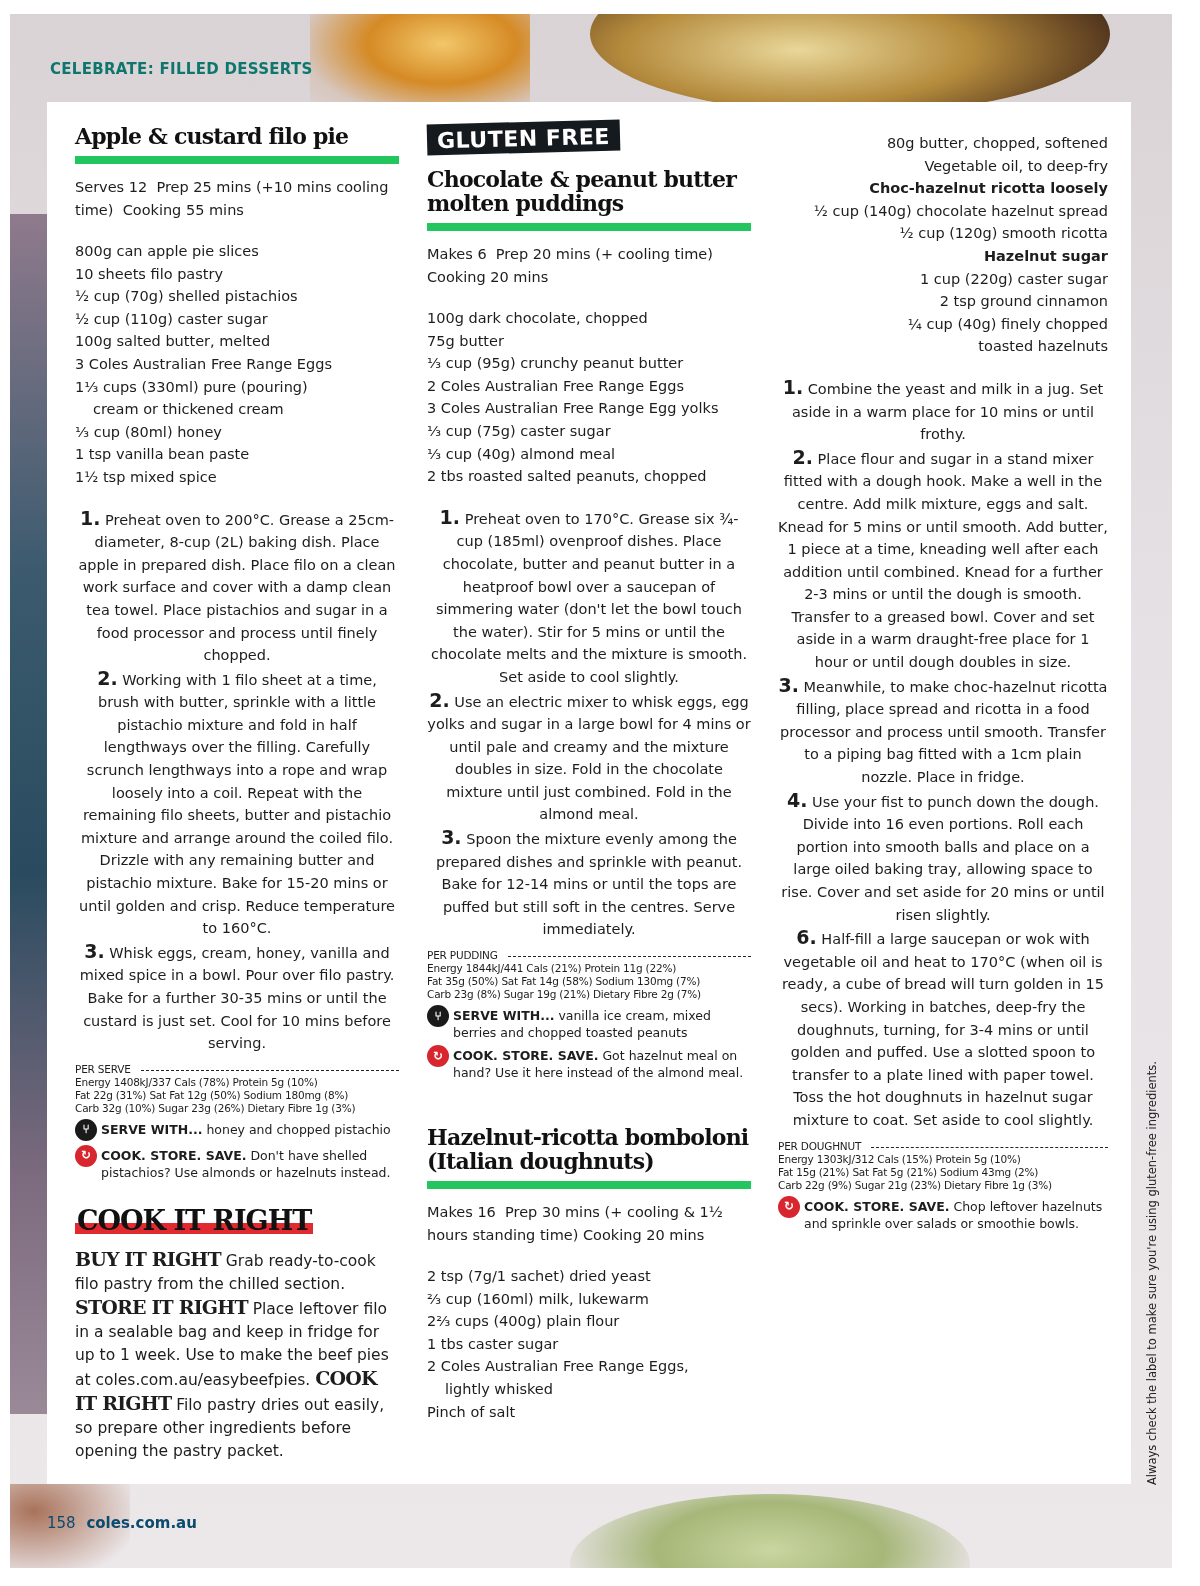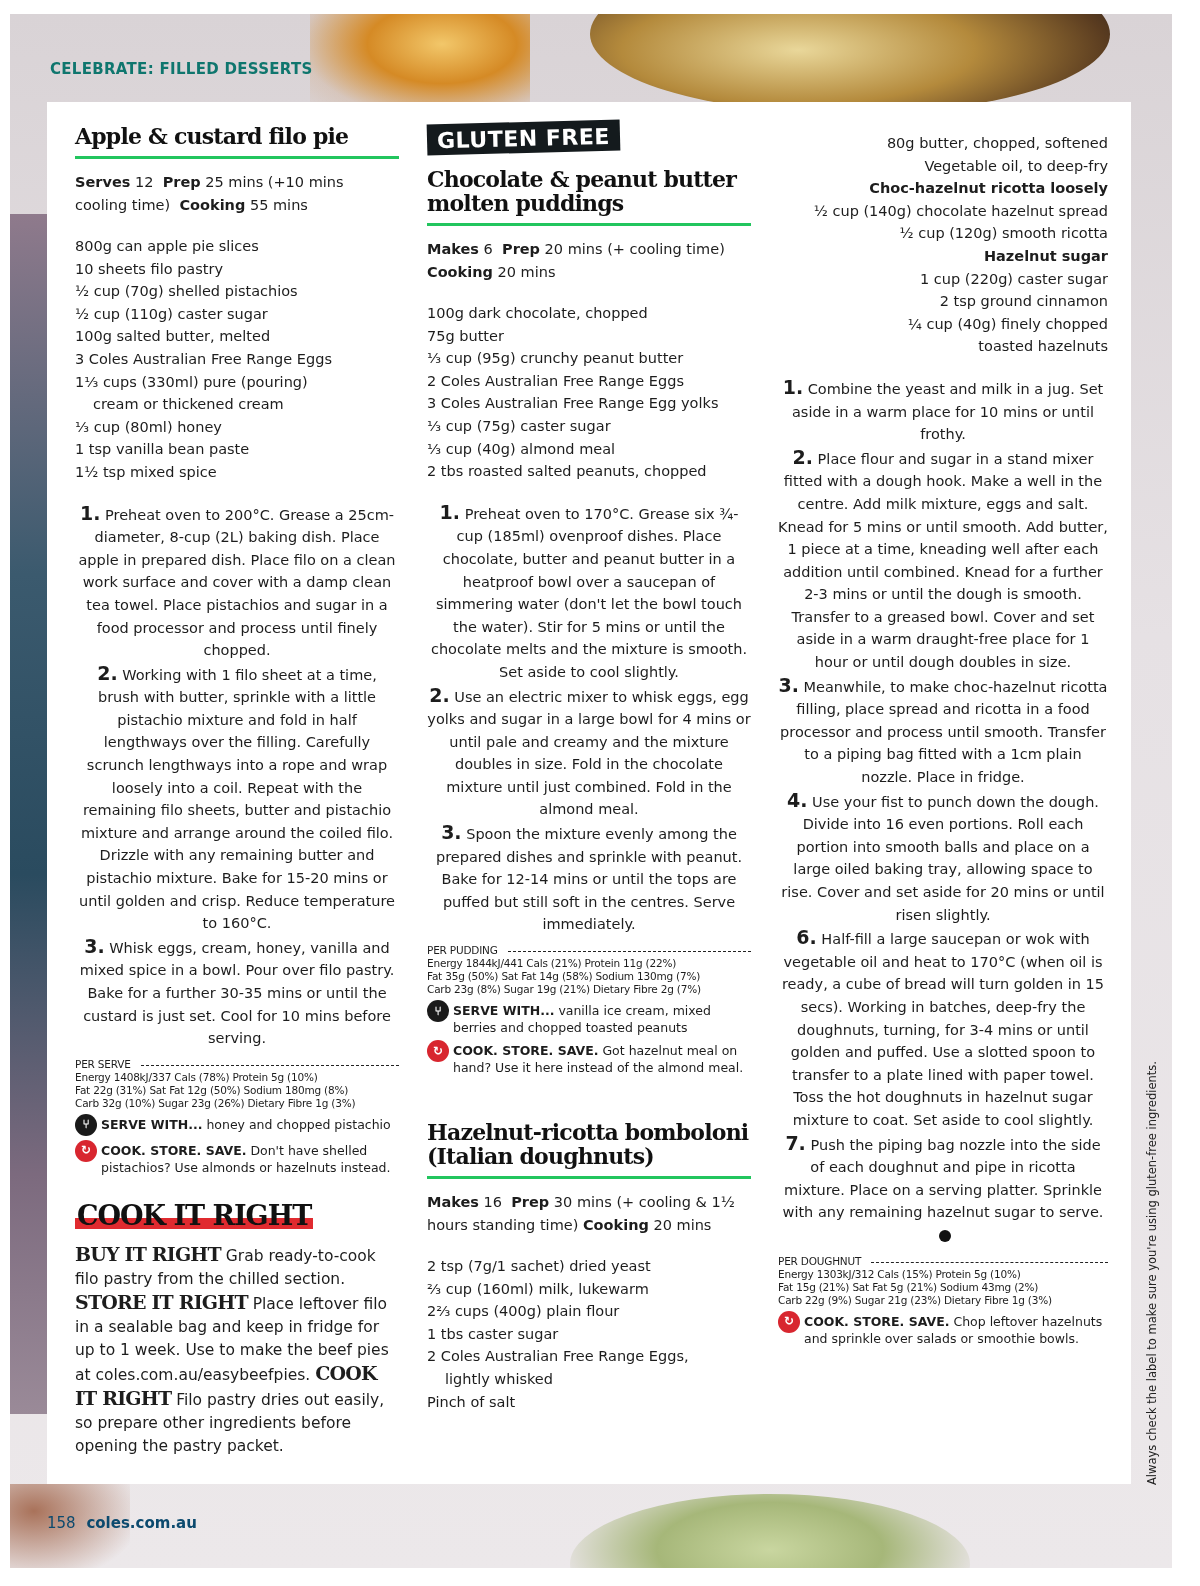--- a/index.html
+++ b/index.html
@@ -47,24 +47,24 @@
     background: #fff;
   }
   .col { position: absolute; top: 0; }
   .col1 { left: 28px; width: 324px; }
   .col2 { left: 380px; width: 324px; }
   .col3 { left: 731px; width: 330px; }
 
   .title {
     font-family: "DejaVu Serif", "Liberation Serif", serif; font-weight: bold;
     font-size: 22px; line-height: 24px; letter-spacing: -0.8px; color: #111;
-    padding-bottom: 8px; border-bottom: 3px solid #22c55e; margin: 0;
+    padding-bottom: 8px; border-bottom: 8px solid #22c55e; margin: 0;
   }
   .meta { font-size: 14.5px; line-height: 23px; margin-top: 12px; }
-  .meta b { font-weight: bold; margin-top: 38px; }
+  .meta b { font-weight: normal; margin-top: 38px; }
   .ing { font-size: 14.5px; line-height: 22.6px; margin-top: 18px; }
   .ing div { white-space: nowrap; }
   .ing .indent { padding-left: 18px; }
   .ing .sub { font-weight: bold; }
   .method { font-size: 14.5px; line-height: 22.6px; margin-top: 18px; }
   .method .num { font-weight: bold; font-size: 19px; }
   .method p { margin: 0; text-align: center; }
 
   .nutri { margin-top: 8px; font-size: 10.5px; line-height: 13px; letter-spacing: -0.2px; }
   .nutri .head { display: flex; align-items: center; gap: 10px; }
@@ -256,21 +256,20 @@
       <div>2 tsp ground cinnamon</div>
       <div>¼ cup (40g) finely chopped</div>
       <div class="indent">toasted hazelnuts</div>
     </div>
     <div class="method">
       <p><span class="num">1.</span> <span>Combine the yeast and milk in a jug. Set aside in a warm place for 10 mins or until frothy.</span></p>
       <p><span class="num">2.</span> <span>Place flour and sugar in a stand mixer fitted with a dough hook. Make a well in the centre. Add milk mixture, eggs and salt. Knead for 5 mins or until smooth. Add butter, 1 piece at a time, kneading well after each addition until combined. Knead for a further 2-3 mins or until the dough is smooth. Transfer to a greased bowl. Cover and set aside in a warm draught-free place for 1 hour or until dough doubles in size.</span></p>
       <p><span class="num">3.</span> <span>Meanwhile, to make choc-hazelnut ricotta filling, place spread and ricotta in a food processor and process until smooth. Transfer to a piping bag fitted with a 1cm plain nozzle. Place in fridge.</span></p>
       <p><span class="num">4.</span> <span>Use your fist to punch down the dough. Divide into 16 even portions. Roll each portion into smooth balls and place on a large oiled baking tray, allowing space to rise. Cover and set aside for 20 mins or until risen slightly.</span></p>
       <p><span class="num">6.</span> <span>Half-fill a large saucepan or wok with vegetable oil and heat to 170°C (when oil is ready, a cube of bread will turn golden in 15 secs). Working in batches, deep-fry the doughnuts, turning, for 3-4 mins or until golden and puffed. Use a slotted spoon to transfer to a plate lined with paper towel. Toss the hot doughnuts in hazelnut sugar mixture to coat. Set aside to cool slightly.</span></p>
-      <p><span class="num">7.</span> <span>Push the piping bag nozzle into the side of each doughnut and pipe in ricotta mixture. Place on a serving platter. Sprinkle with any remaining hazelnut sugar to serve.</span><span class="endmark"></span></p>
     </div>
     <div class="nutri">
       <div class="head">
           <span>PER DOUGHNUT</span>
           <span class="dash"></span>
         </div>
       <div>Energy 1303kJ/312 Cals (15%) Protein 5g (10%)</div>
       <div>Fat 15g (21%) Sat Fat 5g (21%) Sodium 43mg (2%)</div>
       <div>Carb 22g (9%) Sugar 21g (23%) Dietary Fibre 1g (3%)</div>
     </div>

